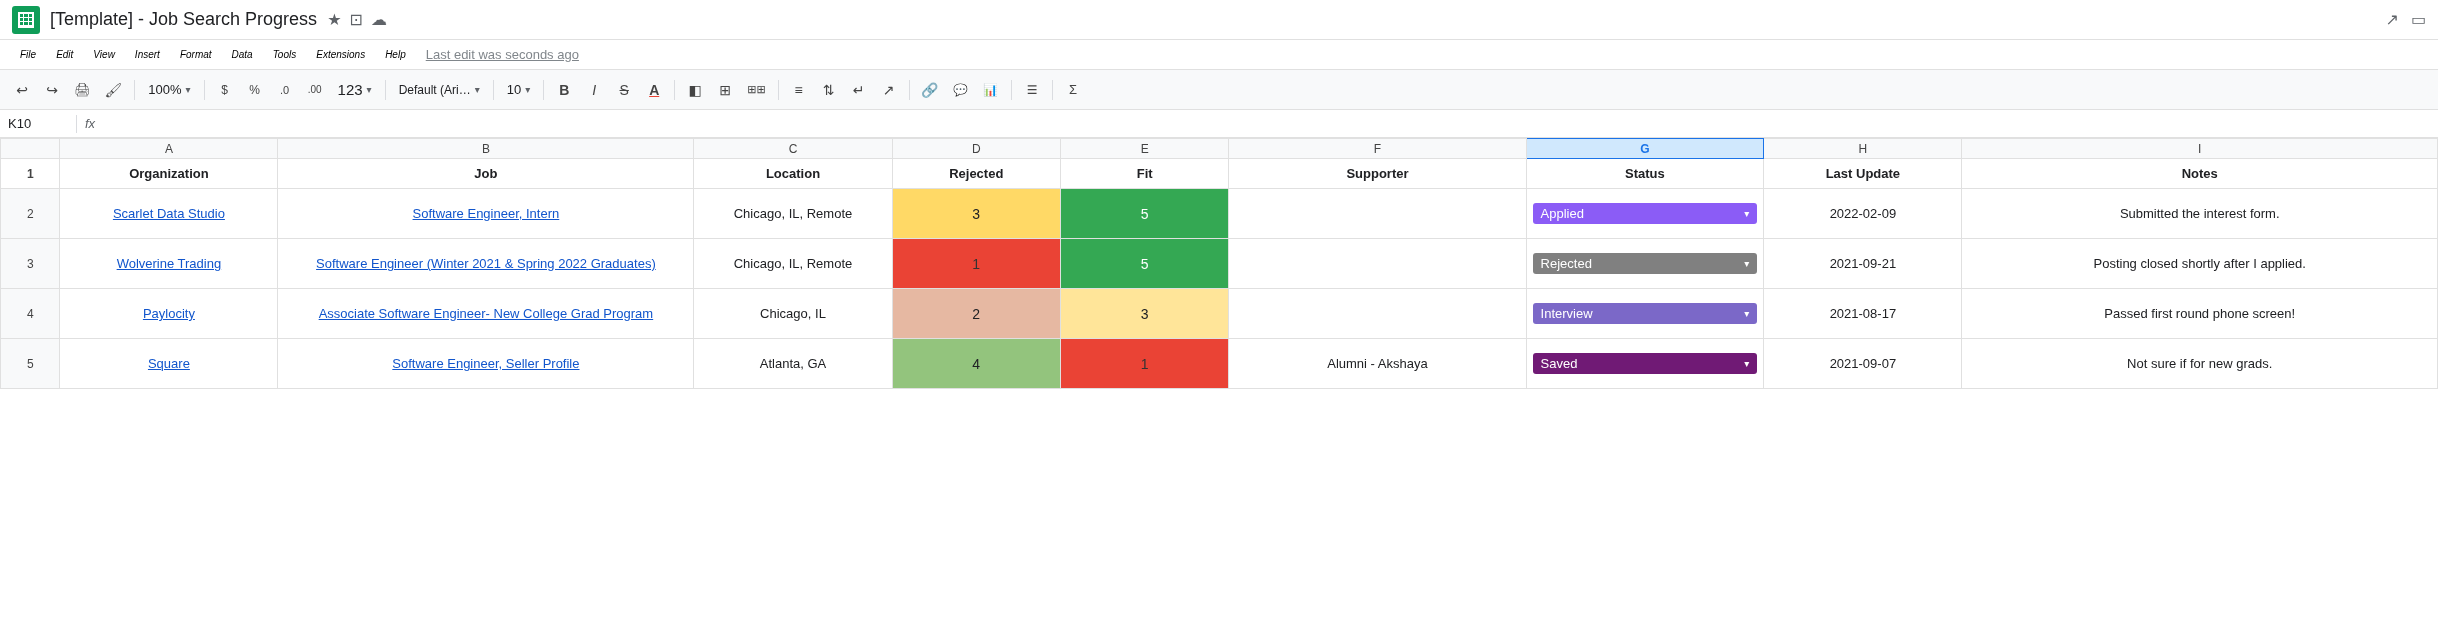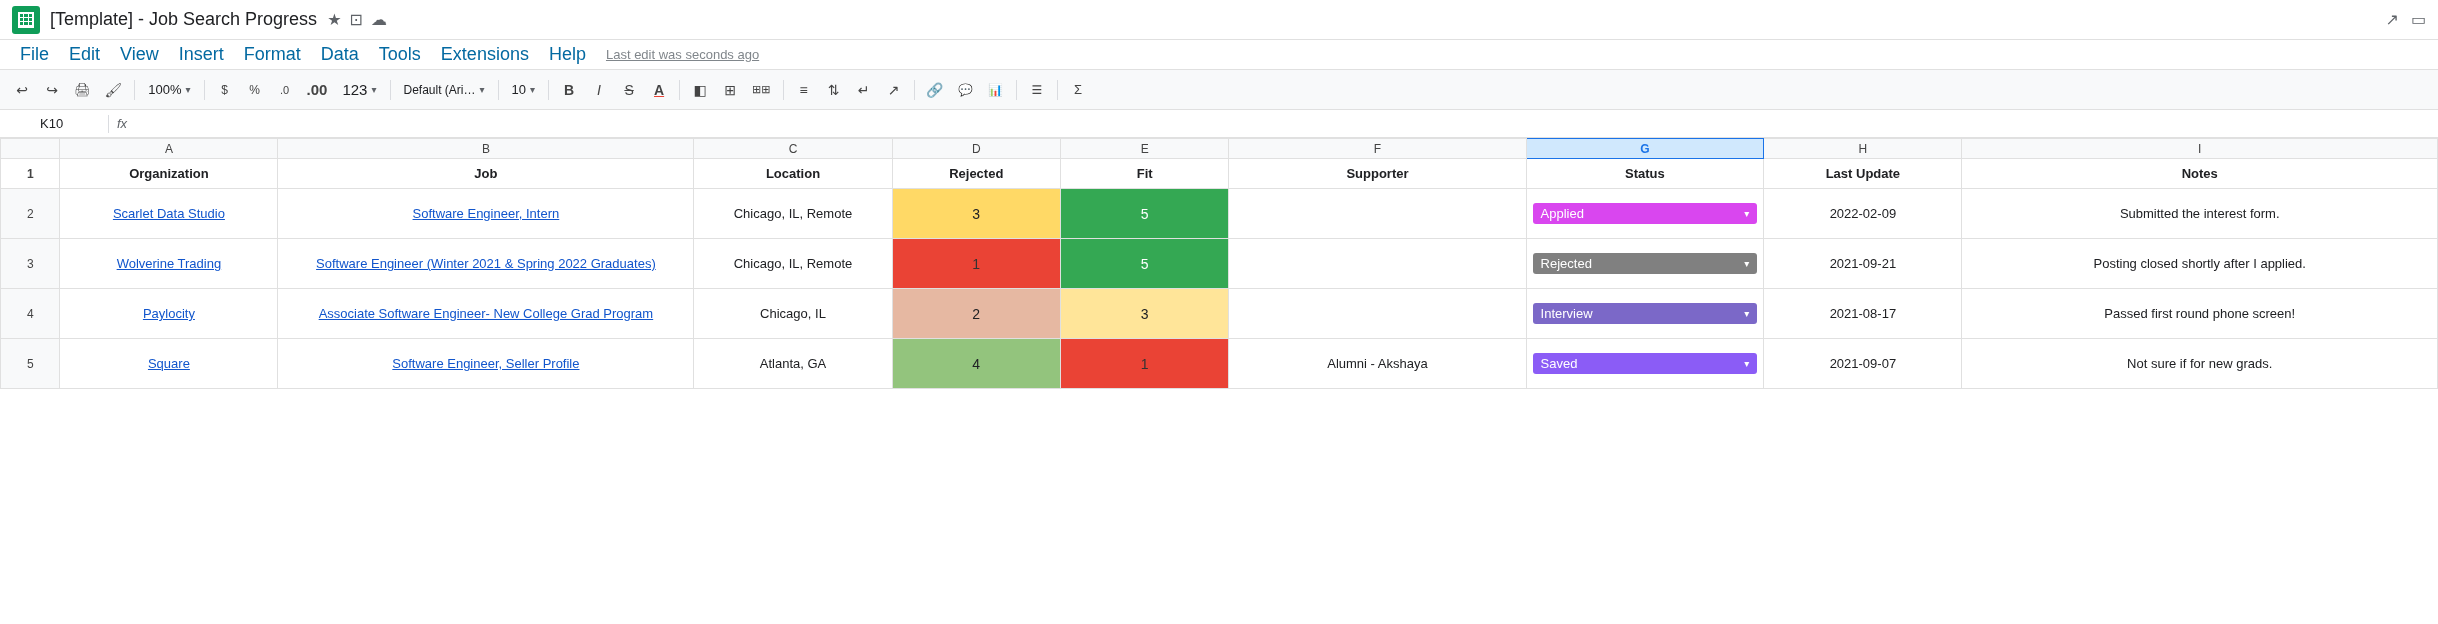--- a/index.html
+++ b/index.html
@@ -48,22 +48,23 @@
       align-items: center;
       padding: 2px 12px;
       height: 30px;
       gap: 4px;
       border-bottom: 1px solid #e0e0e0;
     }
     .menu-item {
       padding: 3px 8px;
       cursor: pointer;
       border-radius: 3px;
-      font-size: 18px;
-      color: #0369a1;
+      font-size: 10px;
+      color: #000000;
+      font-style: italic;
     }
     .last-edit {
       font-size: 13px;
       color: #80868b;
       margin-left: 8px;
       text-decoration: underline;
       cursor: pointer;
     }
 
     
@@ -109,21 +110,20 @@
       padding: 0 8px;
       gap: 8px;
       background: #fff;
     }
     .cell-ref {
       width: 60px;
       font-size: 13px;
       border: none;
       outline: none;
       color: #202124;
-      margin-left: 32px;
     }
     .formula-sep { width: 1px; height: 18px; background: #dadce0; }
     .fx-icon { color: #5f6368; font-size: 13px; font-style: italic; text-align: center; }
     .formula-input { flex: 1; border: none; outline: none; font-size: 13px; }
 
     
     .spreadsheet-container { overflow: hidden; }
     table { border-collapse: collapse; width: 100%; table-layout: fixed; }
 
     
@@ -184,24 +184,24 @@
       display: flex;
       align-items: center;
       justify-content: space-between;
       border-radius: 3px;
       padding: 3px 8px;
       font-size: 13px;
       color: #fff;
       cursor: pointer;
       min-width: 90px;
     }
-    .status-applied { background: #d946ef; color: #fff; }
+    .status-applied { background: #8b5cf6; color: #fff; }
     .status-rejected { background: #808080; color: #fff; }
     .status-interview { background: #7b68c8; color: #fff; }
-    .status-saved { background: #8b5cf6; color: #fff; }
+    .status-saved { background: #701a75; color: #fff; }
     .dropdown-arrow { font-size: 10px; margin-left: 4px; }
 
     
     .col-a { width: 110px; }
     .col-b { width: 210px; }
     .col-c { width: 100px; }
     .col-d { width: 85px; }
     .col-e { width: 85px; }
     .col-f { width: 150px; }
     .col-g { width: 120px; }
@@ -259,21 +259,21 @@
   <button class="tb-btn">🖌</button>
   <div class="tb-sep"></div>
   <div class="tb-select">
     <span>100%</span>
     <span class="caret">▾</span>
   </div>
   <div class="tb-sep"></div>
   <button class="tb-btn" style="font-size:12px;">$</button>
   <button class="tb-btn" style="font-size:12px;">%</button>
   <button class="tb-btn" style="font-size:11px;">.0</button>
-  <button class="tb-btn" style="font-size:15px;font-weight:bold;">.00</button>
+  <button class="tb-btn" style="font-size:10px;">.00</button>
   <div class="tb-select">
     <span style="font-size:15px;">123</span>
     <span class="caret">▾</span>
   </div>
   <div class="tb-sep"></div>
   <div class="tb-select">
     <span style="font-size:12px;">Default (Ari…</span>
     <span class="caret">▾</span>
   </div>
   <div class="tb-sep"></div>

